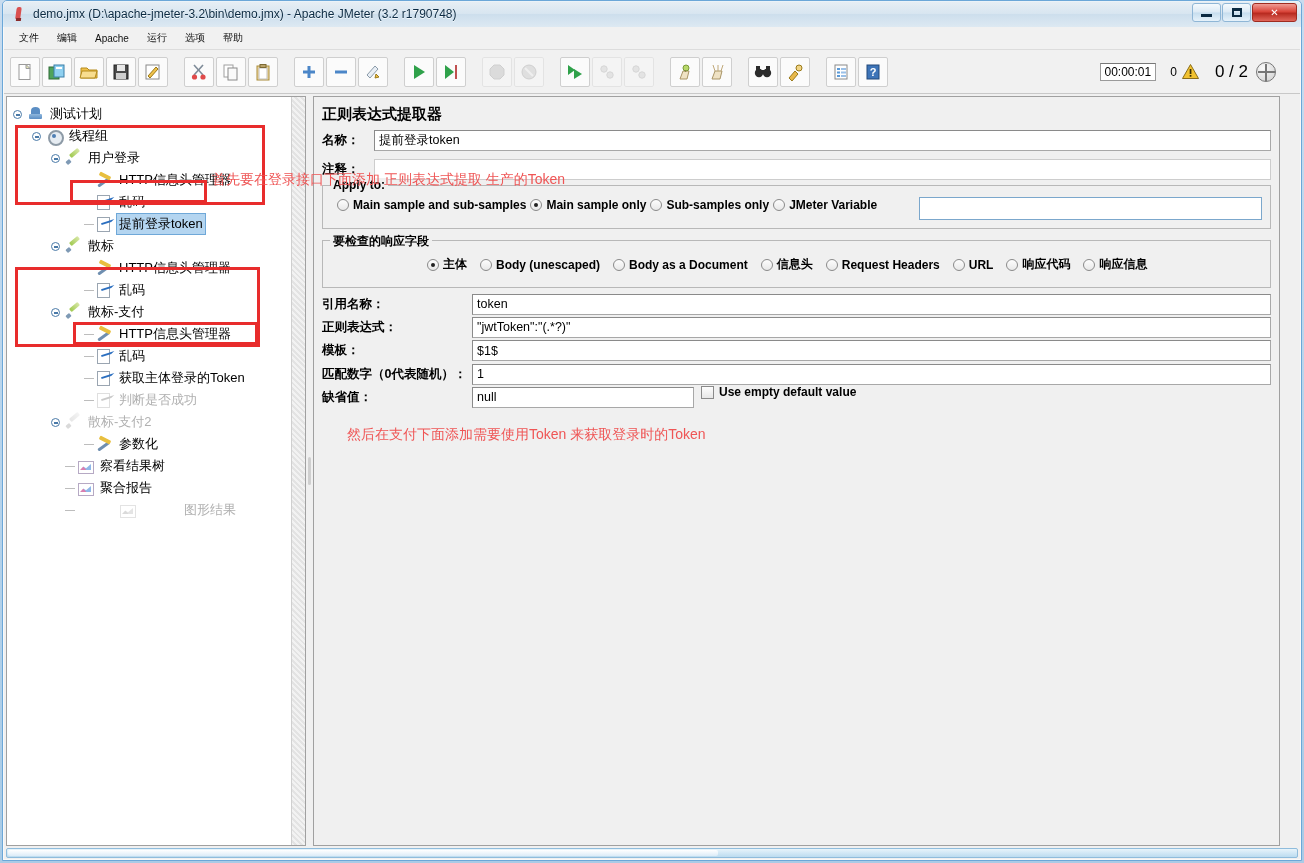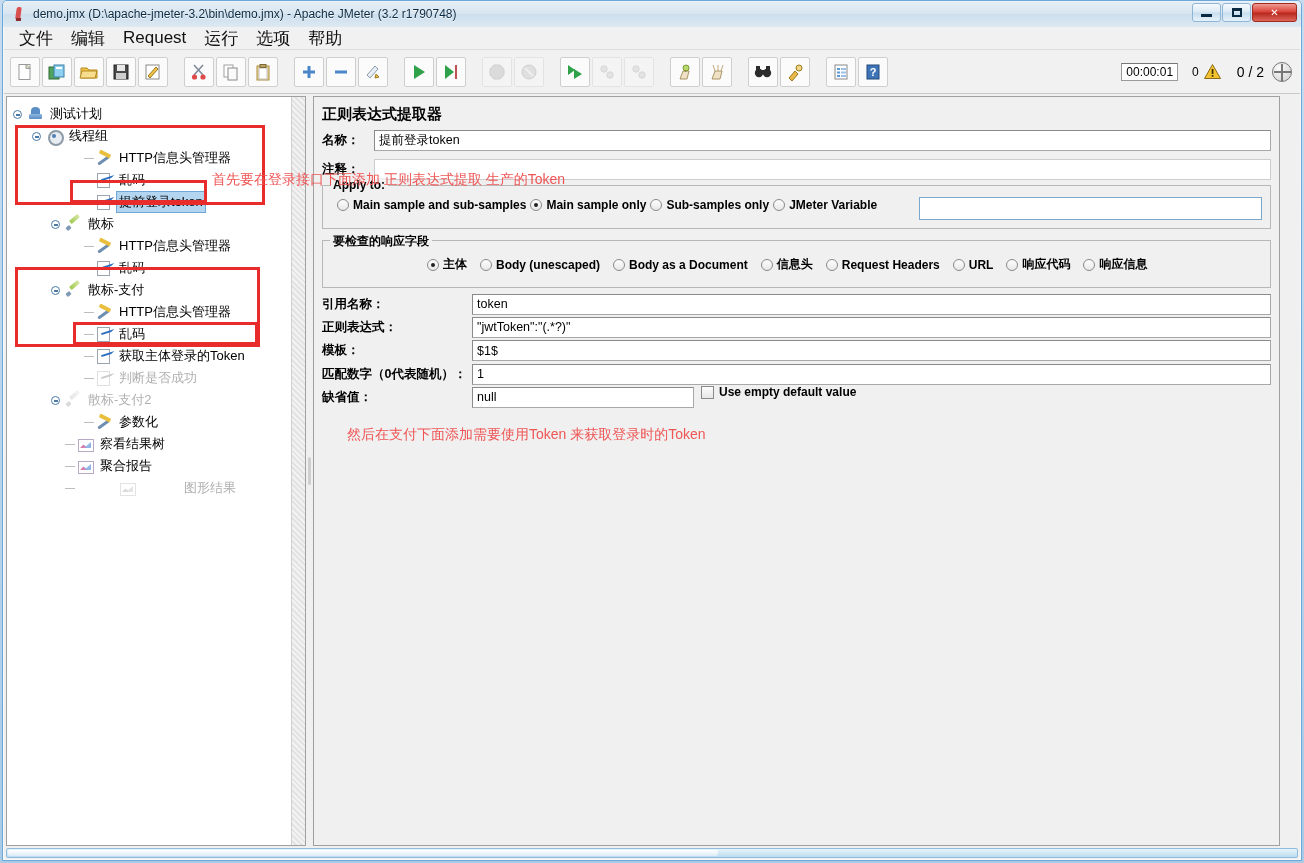--- a/index.html
+++ b/index.html
@@ -84,21 +84,21 @@
 
   
   #menubar {
     position:absolute; left:1px; top:26px; right:1px; height:23px;
     background:#f1f1f1;
     border-bottom:1px solid #dcdcdc;
     display:flex; align-items:center;
     padding-left:6px;
   }
   .menu-item {
-    font-size:17px; color:#111; padding:2px 9px; cursor:default;
+    font-size:10px; color:#111; padding:2px 9px; cursor:default;
     white-space:nowrap;
   }
 
   
   #toolbar {
     position:absolute; left:1px; top:49px; right:1px; height:44px;
     background:#f1f1f1;
     border-bottom:1px solid #c8c8c8;
     display:flex; align-items:center;
     padding-left:6px;
@@ -108,32 +108,32 @@
     border:1px solid #cfcfcf;
     background:#fbfbfb;
     border-radius:2px;
     display:flex; align-items:center; justify-content:center;
     position:relative; cursor:pointer;
   }
   .tb-gap { width:14px; }
   .tb-btn.disabled { opacity:.38; }
 
   #tb-status {
-    margin-left:auto; display:flex; align-items:center; padding-right:8px;
+    margin-left:auto; display:flex; align-items:center; padding-right:24px;
   }
   #timer {
     font-size:12px; font-family:"Liberation Sans", sans-serif;
     background:#fff; border:1px solid #9a9a9a; border-top-color:#777;
     padding:1px 4px; color:#000;
   }
   #warncount { font-size:12px; margin-left:14px; color:#000; }
   #warnicon {
     width:17px; height:15px; margin-left:5px; position:relative;
   }
-  #threadcount { font-size:14px; margin-left:16px; margin-right:8px; color:#000;}
+  #threadcount { font-size:17px; margin-left:16px; margin-right:8px; color:#000;}
   #globe {
     width:20px; height:20px; border-radius:50%;
     border:1.5px solid #777;
     background: radial-gradient(circle at 35% 30%, #fafafa, #cfcfcf);
     position:relative;
   }
   #globe::before{content:"";position:absolute;left:8px;top:1px;width:2px;height:17px;background:#777;}
   #globe::after{content:"";position:absolute;left:1px;top:8px;width:17px;height:2px;background:#777;}
 
   
@@ -311,21 +311,21 @@
         <div class="winbtn">
             <i class="maxglyph"></i>
           </div>
         <div class="winbtn close">✕</div>
       </div>
     </div>
 
     <div id="menubar">
         <div class="menu-item">文件</div>
         <div class="menu-item">编辑</div>
-        <div class="menu-item">Request</div>
+        <div class="menu-item">Apache</div>
         <div class="menu-item">运行</div>
         <div class="menu-item">选项</div>
         <div class="menu-item">帮助</div>
       </div>
 
     <div id="toolbar">
       <div id="tb-buttons" style="display:flex;align-items:center;">
           <div class="tb-btn" title="新建">
             <svg width="18" height="18">
               <rect x="3" y="1.5" width="11" height="15" fill="#fff" stroke="#9a9a9a"></rect>
@@ -514,20 +514,25 @@
             <div class="tnode" style="padding-left: 14px;">
               <span class="handle"></span>
               <span class="ico ico-plan"></span>
               <span class="tlabel">测试计划</span>
             </div>
             <div class="tnode" style="padding-left: 33px;">
               <span class="handle"></span>
               <span class="ico ico-tg"></span>
               <span class="tlabel">线程组</span>
             </div>
+            <div class="tnode" style="padding-left: 52px;">
+              <span class="handle"></span>
+              <span class="ico ico-samp"></span>
+              <span class="tlabel">用户登录</span>
+            </div>
             <div class="tnode" style="padding-left: 71px;">
               <span class="tick"></span>
               <span class="ico ico-http"></span>
               <span class="tlabel">HTTP信息头管理器</span>
             </div>
             <div class="tnode" style="padding-left: 71px;">
               <span class="tick"></span>
               <span class="ico ico-req"></span>
               <span class="tlabel">乱码</span>
             </div>

